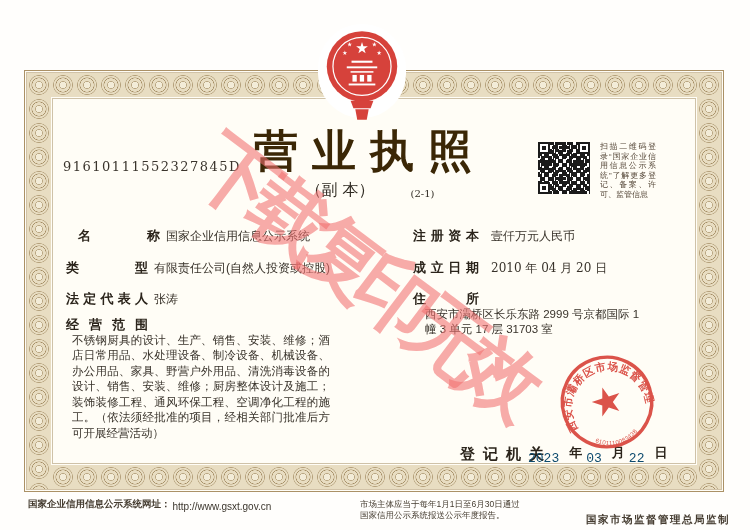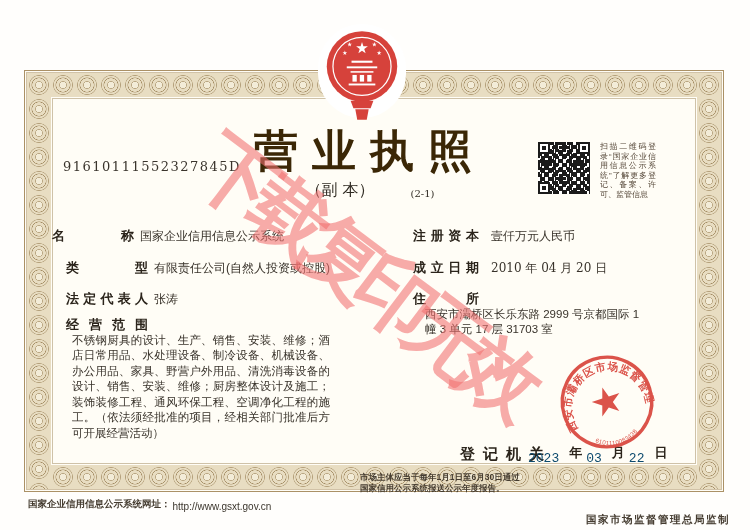--- a/index.html
+++ b/index.html
@@ -49,21 +49,21 @@
   .qr-caption{position:absolute;left:600px;top:142px;width:56px;font-size:8px;line-height:9.6px;
               color:#57493a;z-index:4;text-align:justify;}
 
   
   .row{position:absolute;display:flex;z-index:4;}
   .lbl{display:inline-block;font-weight:bold;color:#2b241b;font-size:13px;
        text-align:justify;text-align-last:justify;line-height:1.2;}
   .row.left .lbl{width:82px;}
   .row.right .lbl{width:66px;}
   .val{font-size:11.5px;color:#38322a;line-height:15.5px;}
-  .r-name{left:52px;top:228px;}   .r-name .val{margin-left:6px;font-size:12px;margin-top:1px;}
+  .r-name{left:78px;top:228px;}   .r-name .val{margin-left:6px;font-size:12px;margin-top:1px;}
   .r-type{left:66px;top:260px;}   .r-type .val{margin-left:6px;font-size:12px;margin-top:1px;}
   .r-rep{left:66px;top:291px;}    .r-rep .val{margin-left:6px;font-size:12px;margin-top:1px;}
   .r-scope{left:66px;top:317px;flex-direction:column;}  .r-scope .val{margin-left:6px;width:258px;text-align:justify;font-family:Liberation Mono, monospace;}
   .r-capital{left:413px;top:228px;} .r-capital .val{margin-left:12px;font-size:12px;margin-top:1px;}
   .r-estab{left:413px;top:260px;}   .r-estab .val{margin-left:12px;font-size:12px;margin-top:1px;font-family:"DejaVu Serif","Liberation Serif",serif;}
   .r-addr{left:413px;top:291px;flex-direction:column;}    .r-addr .val{margin-left:12px;width:218px;}
 
   
   .registry{position:absolute;left:460px;top:401px;font-size:15px;font-weight:bold;
             letter-spacing:8px;color:#2b241b;z-index:4;white-space:nowrap;margin-top:44px;}
@@ -76,22 +76,22 @@
   
   .watermark{position:absolute;left:230px;top:122px;z-index:5;transform-origin:0 0;transform:rotate(37deg);
              font-size:80px;font-weight:700;letter-spacing:-14px;line-height:1;
              color:rgba(242,112,112,0.58);white-space:nowrap;pointer-events:none;
              font-family:"DejaVu Serif","Liberation Serif",serif;}
   .seal{position:absolute;left:546px;top:341px;z-index:6;transform:rotate(-18deg);opacity:.92;}
 
   
   .footer-site{position:absolute;left:28px;top:498px;font-size:9.5px;font-weight:bold;color:#453c30;z-index:4;}
   .footer-site .url{font-weight:normal;font-size:10px;position:relative;top:3px;left:2px;color:#3c362d;}
-  .footer-notice{position:absolute;left:360px;top:472px;width:225px;font-size:8.5px;line-height:11px;
-                 color:#453c30;font-weight:bold;z-index:4;}
+  .footer-notice{position:absolute;left:360px;top:499px;width:225px;font-size:8.5px;line-height:11px;
+                 color:#453c30;font-weight:normal;z-index:4;}
   .footer-issuer{position:absolute;left:586px;top:501px;font-size:10.5px;font-weight:bold;
                  letter-spacing:1.5px;color:#453c30;z-index:4;white-space:nowrap;margin-top:12px;}
 </style>
 </head>
 <body>
 
 <div class="page">
 
   <div class="frame">
     <div class="band top"></div>

